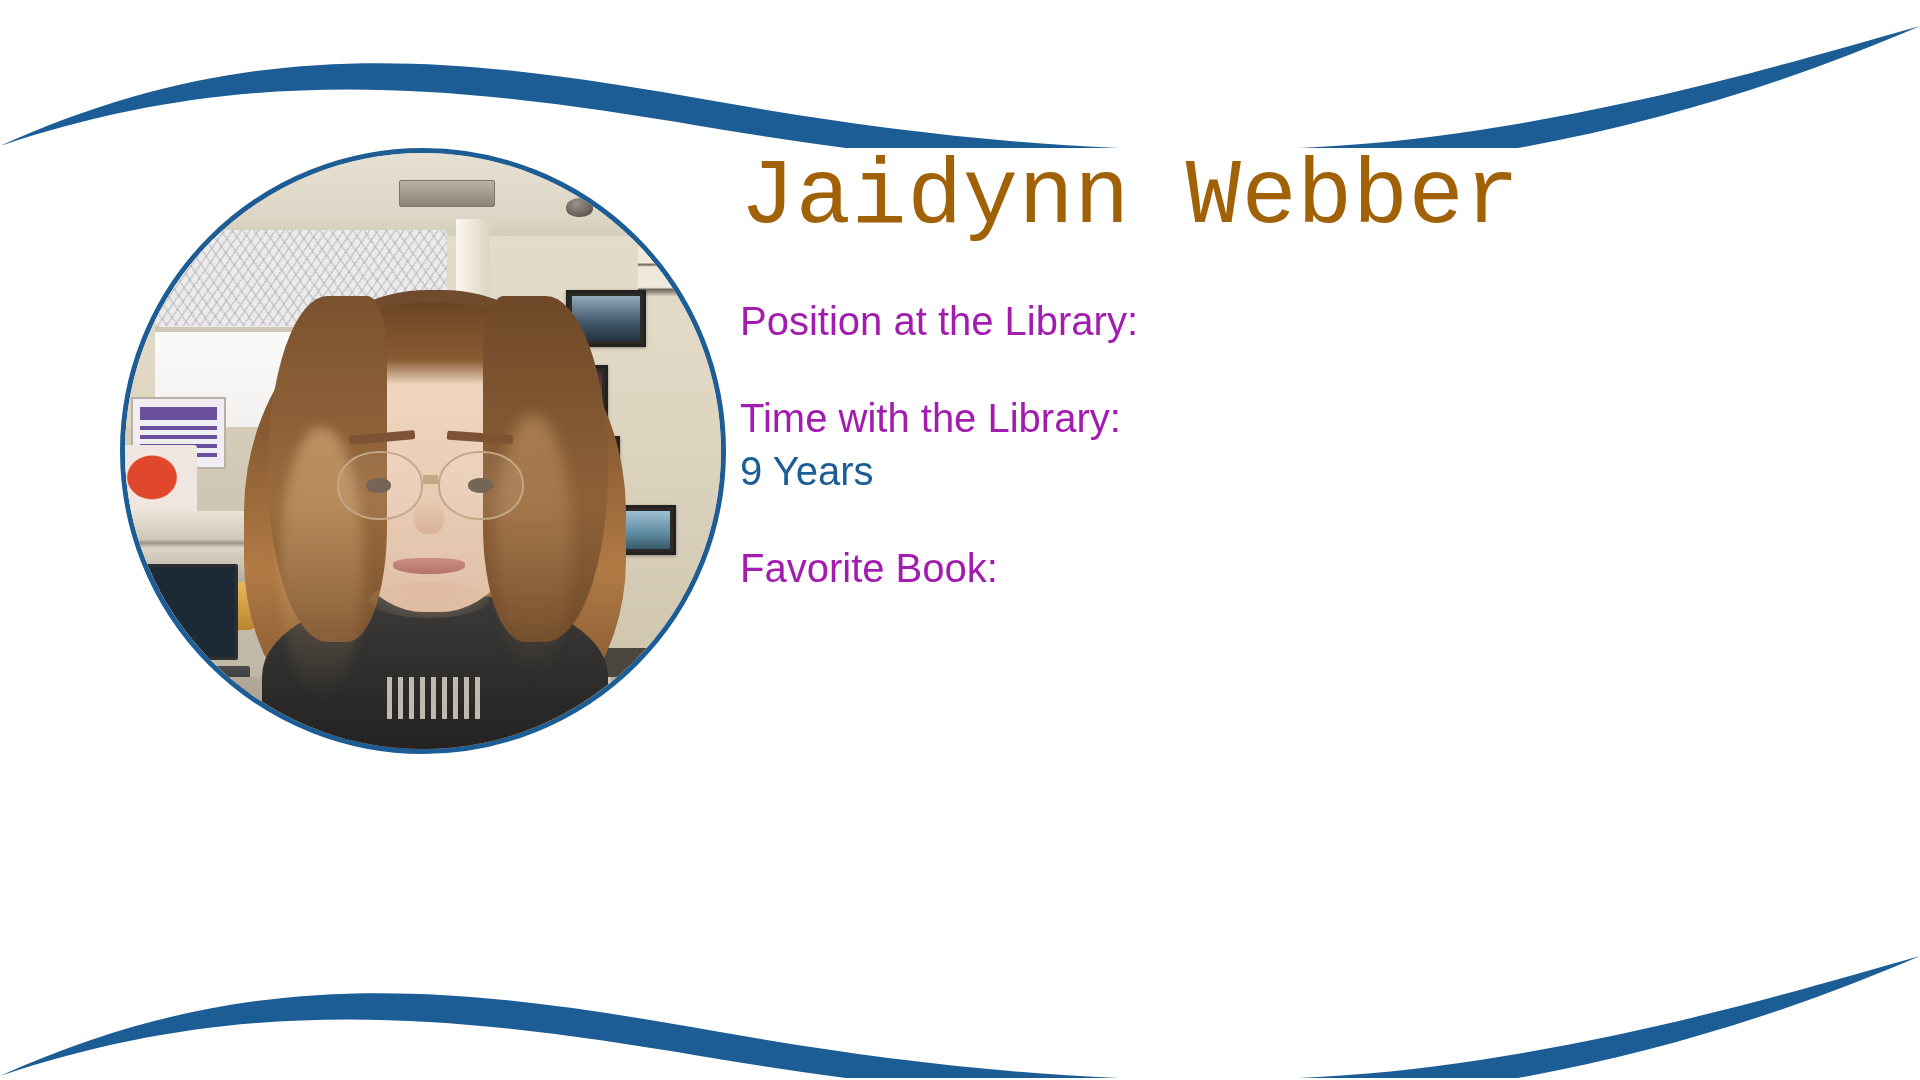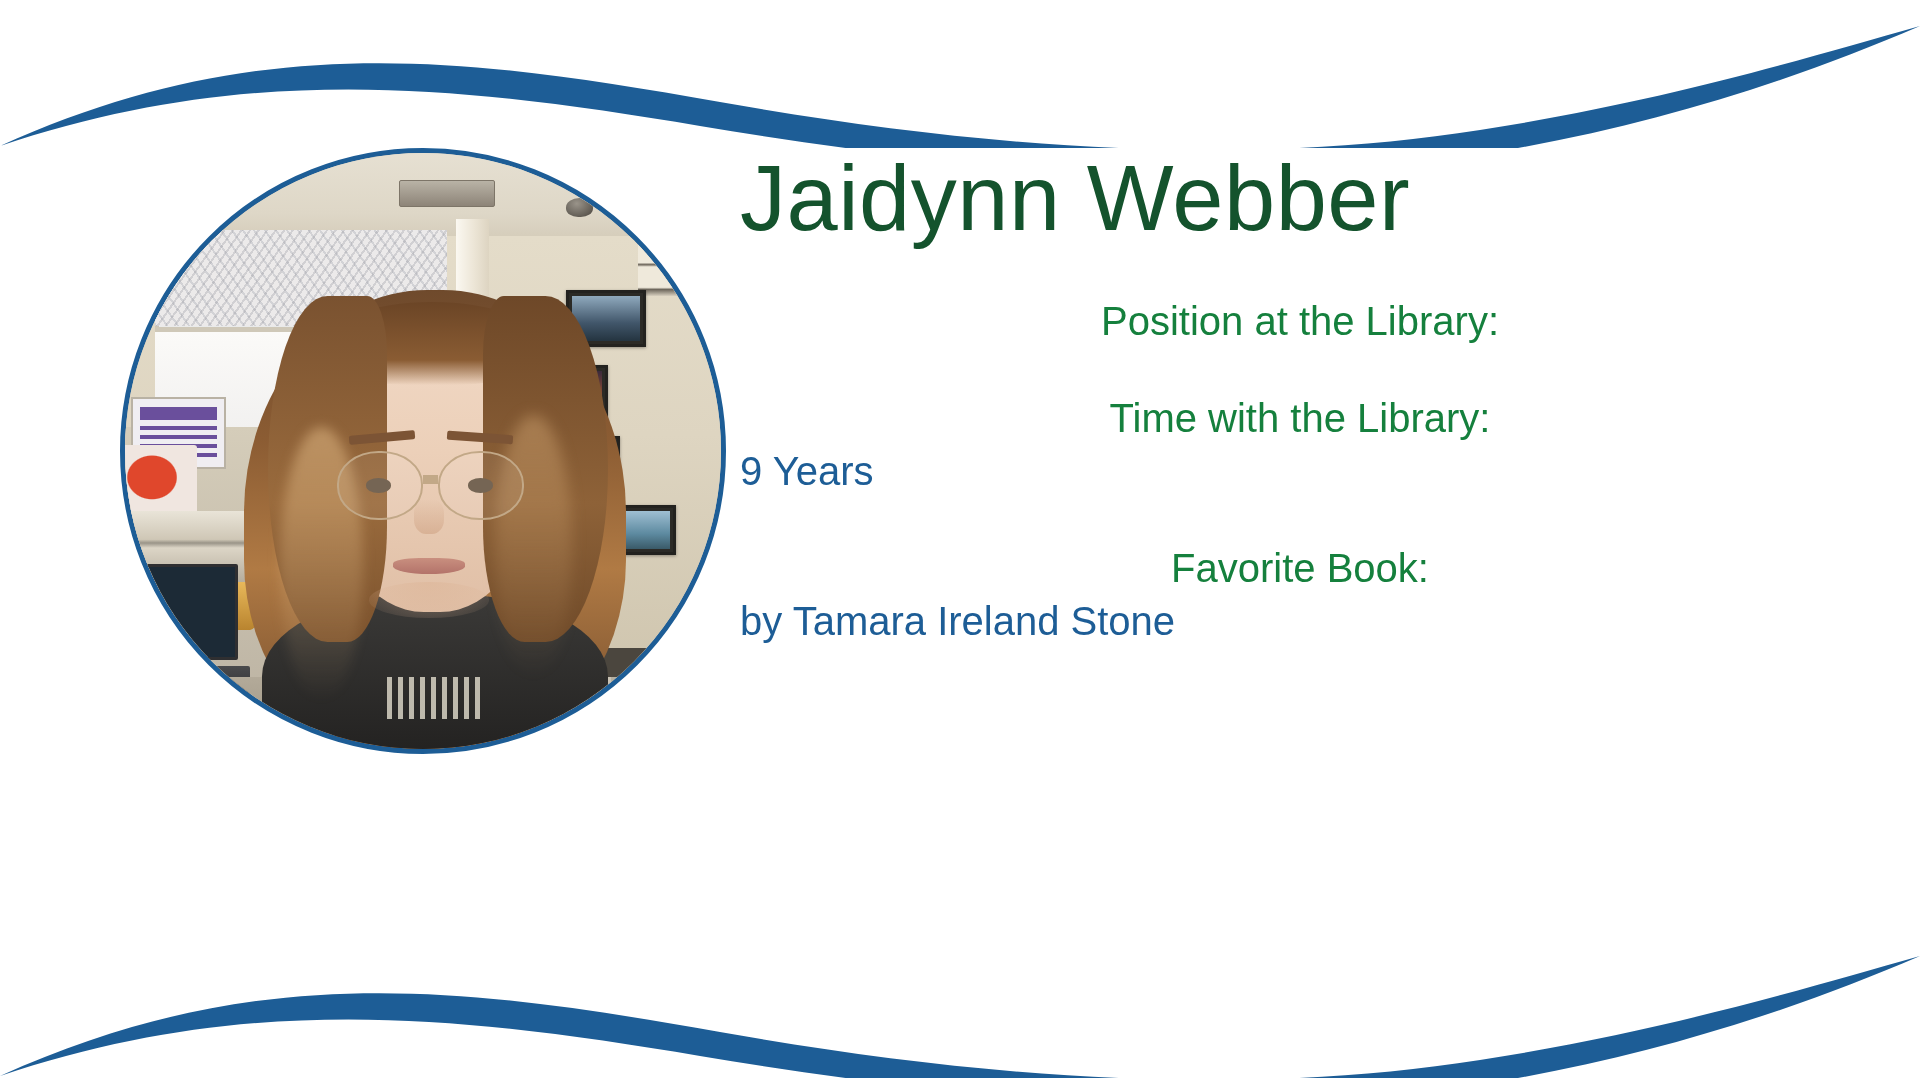--- a/index.html
+++ b/index.html
@@ -241,36 +241,35 @@
   }
   .s-chin {
     position:absolute; left:41%; top:72%; width:20%; height:6%;
     background:radial-gradient(ellipse at 50% 0%, rgba(220,180,150,.5), rgba(220,180,150,0));
     border-radius:50%;
   }
 
   
   .content { position:absolute; left:740px; top:150px; width:1120px; }
   .name {
-    font-family:Liberation Sans, sans-serif;
+    font-family:Liberation Mono, monospace;
     font-size:92px;
     line-height:1.05;
-    color:#14532d;
+    color:#a16207;
     letter-spacing:.5px;
     white-space:nowrap;
   }
   .fields { margin-top:48px; }
   .field { margin-bottom:44px; }
   .field:last-child { margin-bottom:0; }
   .f-label {
     font-size:40px;
     line-height:1.33;
-    color:#15803d;
+    color:#a21caf;
     white-space:nowrap;
-    text-align:center;
   }
   .f-value {
     font-size:40px;
     line-height:1.33;
     color:#1d5d96;
     white-space:nowrap;
   }
 </style>
 </head>
 <body>
@@ -357,21 +356,20 @@
         <div class="f-label">Position at the Library:</div>
       </div>
 
       <div class="field">
         <div class="f-label">Time with the Library:</div>
         <div class="f-value">9 Years</div>
       </div>
 
       <div class="field">
         <div class="f-label">Favorite Book:</div>
-        <div class="f-value">by Tamara Ireland Stone</div>
       </div>
 
     </div>
   </div>
 
   <div class="wave-wrap wave-bottom">
     <svg viewBox="0 0 1920 130" preserveAspectRatio="none" aria-hidden="true">
       <path d="M0,128 C260,10 470,40 720,84 C980,130 1240,150 1480,112 C1660,84 1800,42 1920,8
                C1790,64 1640,112 1470,138 C1230,174 960,152 700,108 C460,68 250,44 0,128 Z" fill="#1d5d96"></path>
     </svg>

